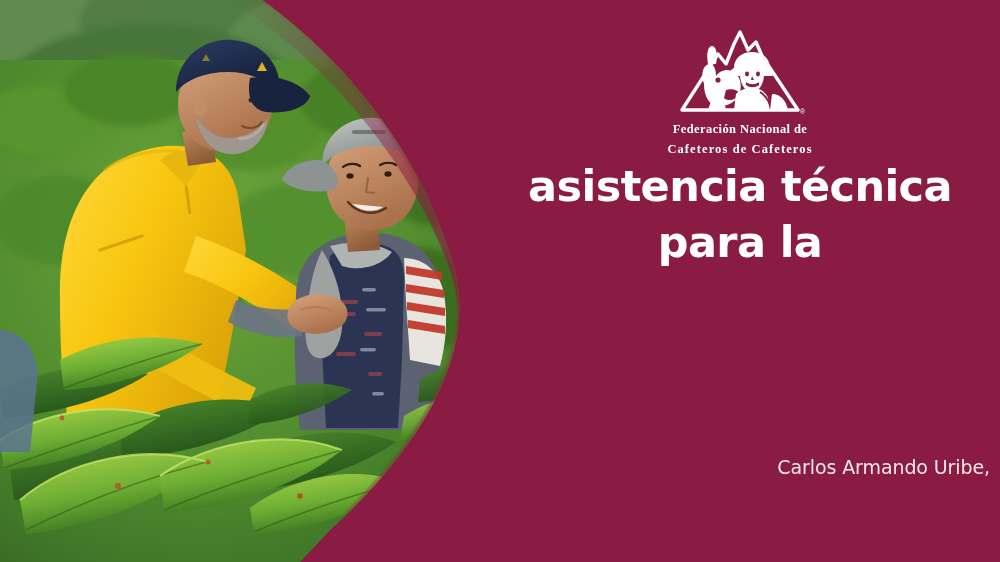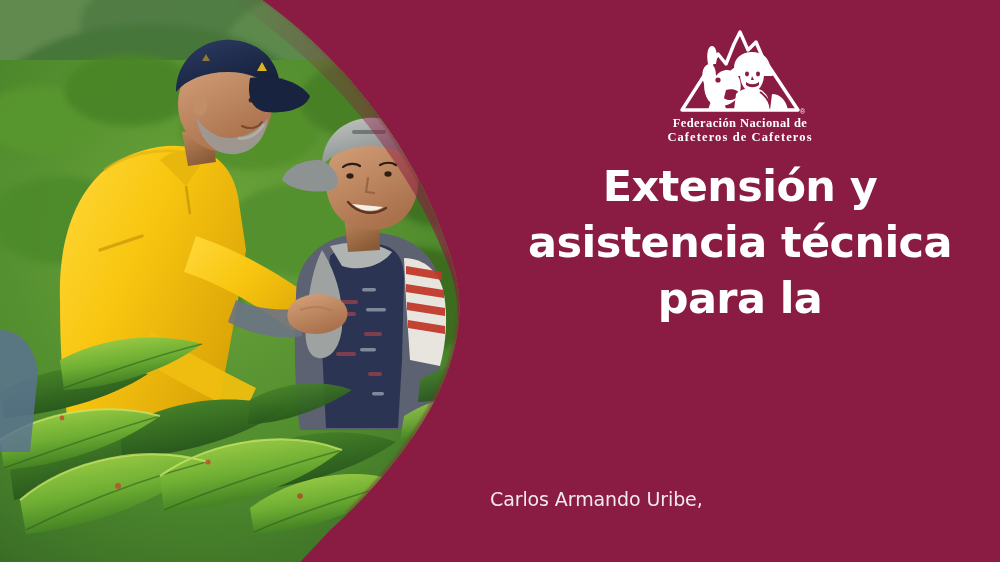--- a/index.html
+++ b/index.html
@@ -51,20 +51,21 @@
   #logo-mark { display: block; margin: 0 auto; }
 
   .logo-line {
     color: #ffffff;
     font-family: "Liberation Serif", serif;
     font-weight: bold;
     font-size: 12.5px;
     letter-spacing: 0.4px;
     line-height: 14px;
     white-space: nowrap;
+    margin-top: 6px;
   }
   .logo-line.l2 { letter-spacing: 1.1px; }
 
   
   #title-block {
     position: absolute;
     left: 490px;
     top: 158px;
     width: 500px;
     text-align: center;
@@ -77,23 +78,23 @@
     font-size: 43px;
     line-height: 56px;
     letter-spacing: -0.6px;
     white-space: nowrap;
   }
 
   
   #attrib-block {
     position: absolute;
     left: 490px;
-    top: 480px;
+    top: 448px;
     width: 500px;
-    text-align: left;
+    text-align: right;
   }
 
   .attrib-line {
     color: #f2e9ec;
     font-family: "DejaVu Sans", sans-serif;
     font-weight: normal;
     font-size: 19px;
     line-height: 39px;
     letter-spacing: -0.1px;
     white-space: nowrap;
@@ -457,21 +458,20 @@
       </g>
 
       <text x="126" y="90" font-family="Liberation Sans, sans-serif" font-size="7" fill="#ffffff" opacity="0.95">®</text>
     </svg>
 
     <div class="logo-line l1">Federación Nacional de</div>
     <div class="logo-line l2">Cafeteros de Cafeteros</div>
   </div>
 
   <div id="title-block">
-    <div class="title-line">Extensión y</div>
     <div class="title-line">asistencia técnica</div>
     <div class="title-line">para la</div>
   </div>
 
   <div id="attrib-block">
     <div class="attrib-line">Carlos Armando Uribe,</div>
   </div>
 
 </div>
 

